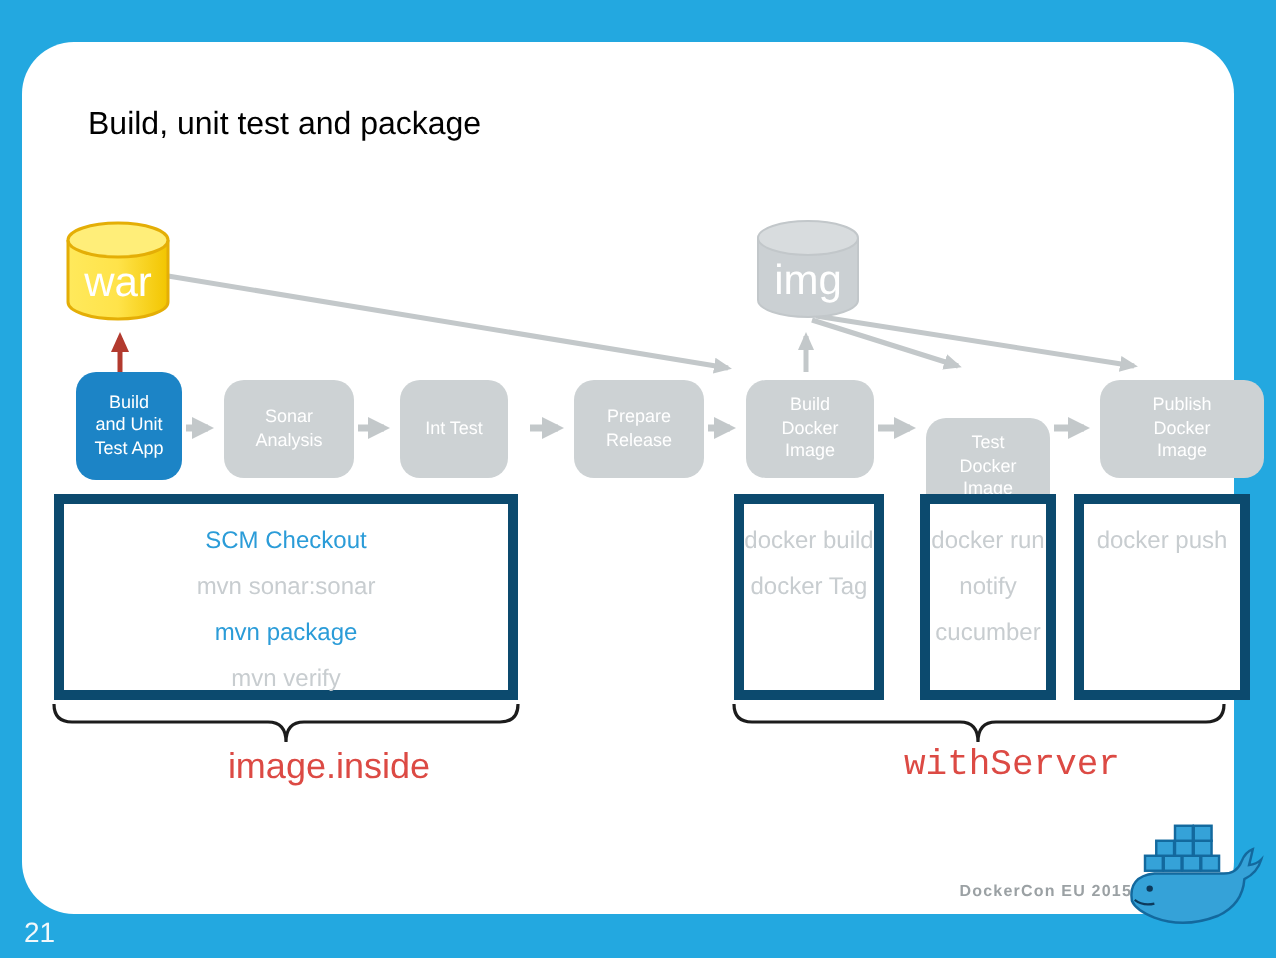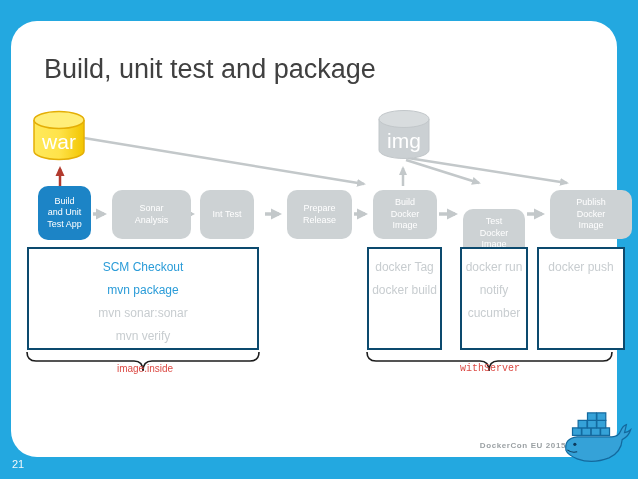--- a/index.html
+++ b/index.html
@@ -9,64 +9,64 @@
     background:#23a8e0;
     font-family:"Liberation Sans", sans-serif;
     overflow:hidden;
   }
   .card {
     position:absolute; left:11px; top:21px; width:606px; height:436px;
     background:#ffffff; border-radius:26px;
   }
   .page-num {
     position:absolute; left:12px; top:458px;
-    color:#f2f8fb; font-size:11px;
+    color:#f2f8fb; font-size:14px;
   }
   .title {
     position:absolute; left:44px; top:54px;
-    color:#404040; font-size:27px; font-weight:400;
+    color:#000000; font-size:16px; font-weight:400;
   }
   .cyl { position:absolute; width:52px; height:50px; }
   .cyl-war { left:33px; top:111px; }
   .cyl-img { left:378px; top:110px; }
   .cyl .lbl {
     position:absolute; left:0; right:0; top:19px; text-align:center;
     color:#ffffff; font-size:21px;
   }
   .stage {
     position:absolute; top:190px; height:49px; border-radius:10px;
     background:#cdd2d4; color:#ffffff; font-size:9px; line-height:11.5px;
     display:flex; align-items:center; justify-content:center; text-align:center;
     white-space:pre-line;
   }
   .stage.active {
     top:186px; height:54px; background:#1c84c6;
   }
   .s0 { left:38px;  width:53px; }
-  .s1 { left:112px; width:79px; }
+  .s1 { left:112px; width:65px; }
   .s2 { left:200px; width:54px; }
   .s3 { left:287px; width:65px; }
   .s4 { left:373px; width:64px; }
   .s5 { left:463px; width:62px;margin-top:19px; }
   .s6 { left:550px; width:82px; }
   .panel {
     position:absolute; top:247px; height:103px;
-    border:2px solid #0c4a6e; background:#ffffff;
+    border:5px solid #0c4a6e; background:#ffffff;
     padding-top:7px; text-align:center;
   }
   .p-maven   { left:27px;  width:232px; }
   .p-build   { left:367px; width:75px; }
   .p-test    { left:460px; width:68px; }
   .p-publish { left:537px; width:88px; }
   .panel .cmd { display:block; height:23px; line-height:23px; font-size:12px; white-space:nowrap; }
   .cmd-active { color:#2b9cd8; }
   .cmd-muted  { color:#c8cdd0; }
   .brace-label {
-    position:absolute; top:363px; width:140px; text-align:center;
-    color:#dc4a44; font-size:10px;
+    position:absolute; top:373px; width:140px; text-align:right;
+    color:#dc4a44; font-size:18px;
   }
   .bl-left  { left:75px; }
   .bl-right { left:420px;font-family:Liberation Mono, monospace; }
   .footer {
     position:absolute; left:440px; top:441px; width:126px; text-align:right;
     color:#9ba1a4; font-size:8px; font-weight:bold; letter-spacing:0.6px;
   }
   .overlay { position:absolute; left:0; top:0; width:638px; height:479px; pointer-events:none; }
   .whale { position:absolute; left:556px; top:411px; width:78px; height:60px; }
 </style>
@@ -146,28 +146,28 @@
 Image</div>
 <div class="stage s5">Test
 Docker
 Image</div>
 <div class="stage s6">Publish
 Docker
 Image</div>
 
 <div class="panel p-maven">
   <span class="cmd cmd-active">SCM Checkout</span>
+  <span class="cmd cmd-muted">mvn sonar:sonar</span>
   <span class="cmd cmd-active">mvn package</span>
-  <span class="cmd cmd-muted">mvn sonar:sonar</span>
   <span class="cmd cmd-muted">mvn verify</span>
 </div>
 
 <div class="panel p-build">
+  <span class="cmd cmd-muted">docker build</span>
   <span class="cmd cmd-muted">docker Tag</span>
-  <span class="cmd cmd-muted">docker build</span>
 </div>
 
 <div class="panel p-test">
   <span class="cmd cmd-muted">docker run</span>
   <span class="cmd cmd-muted">notify</span>
   <span class="cmd cmd-muted">cucumber</span>
 </div>
 
 <div class="panel p-publish">
   <span class="cmd cmd-muted">docker push</span>

